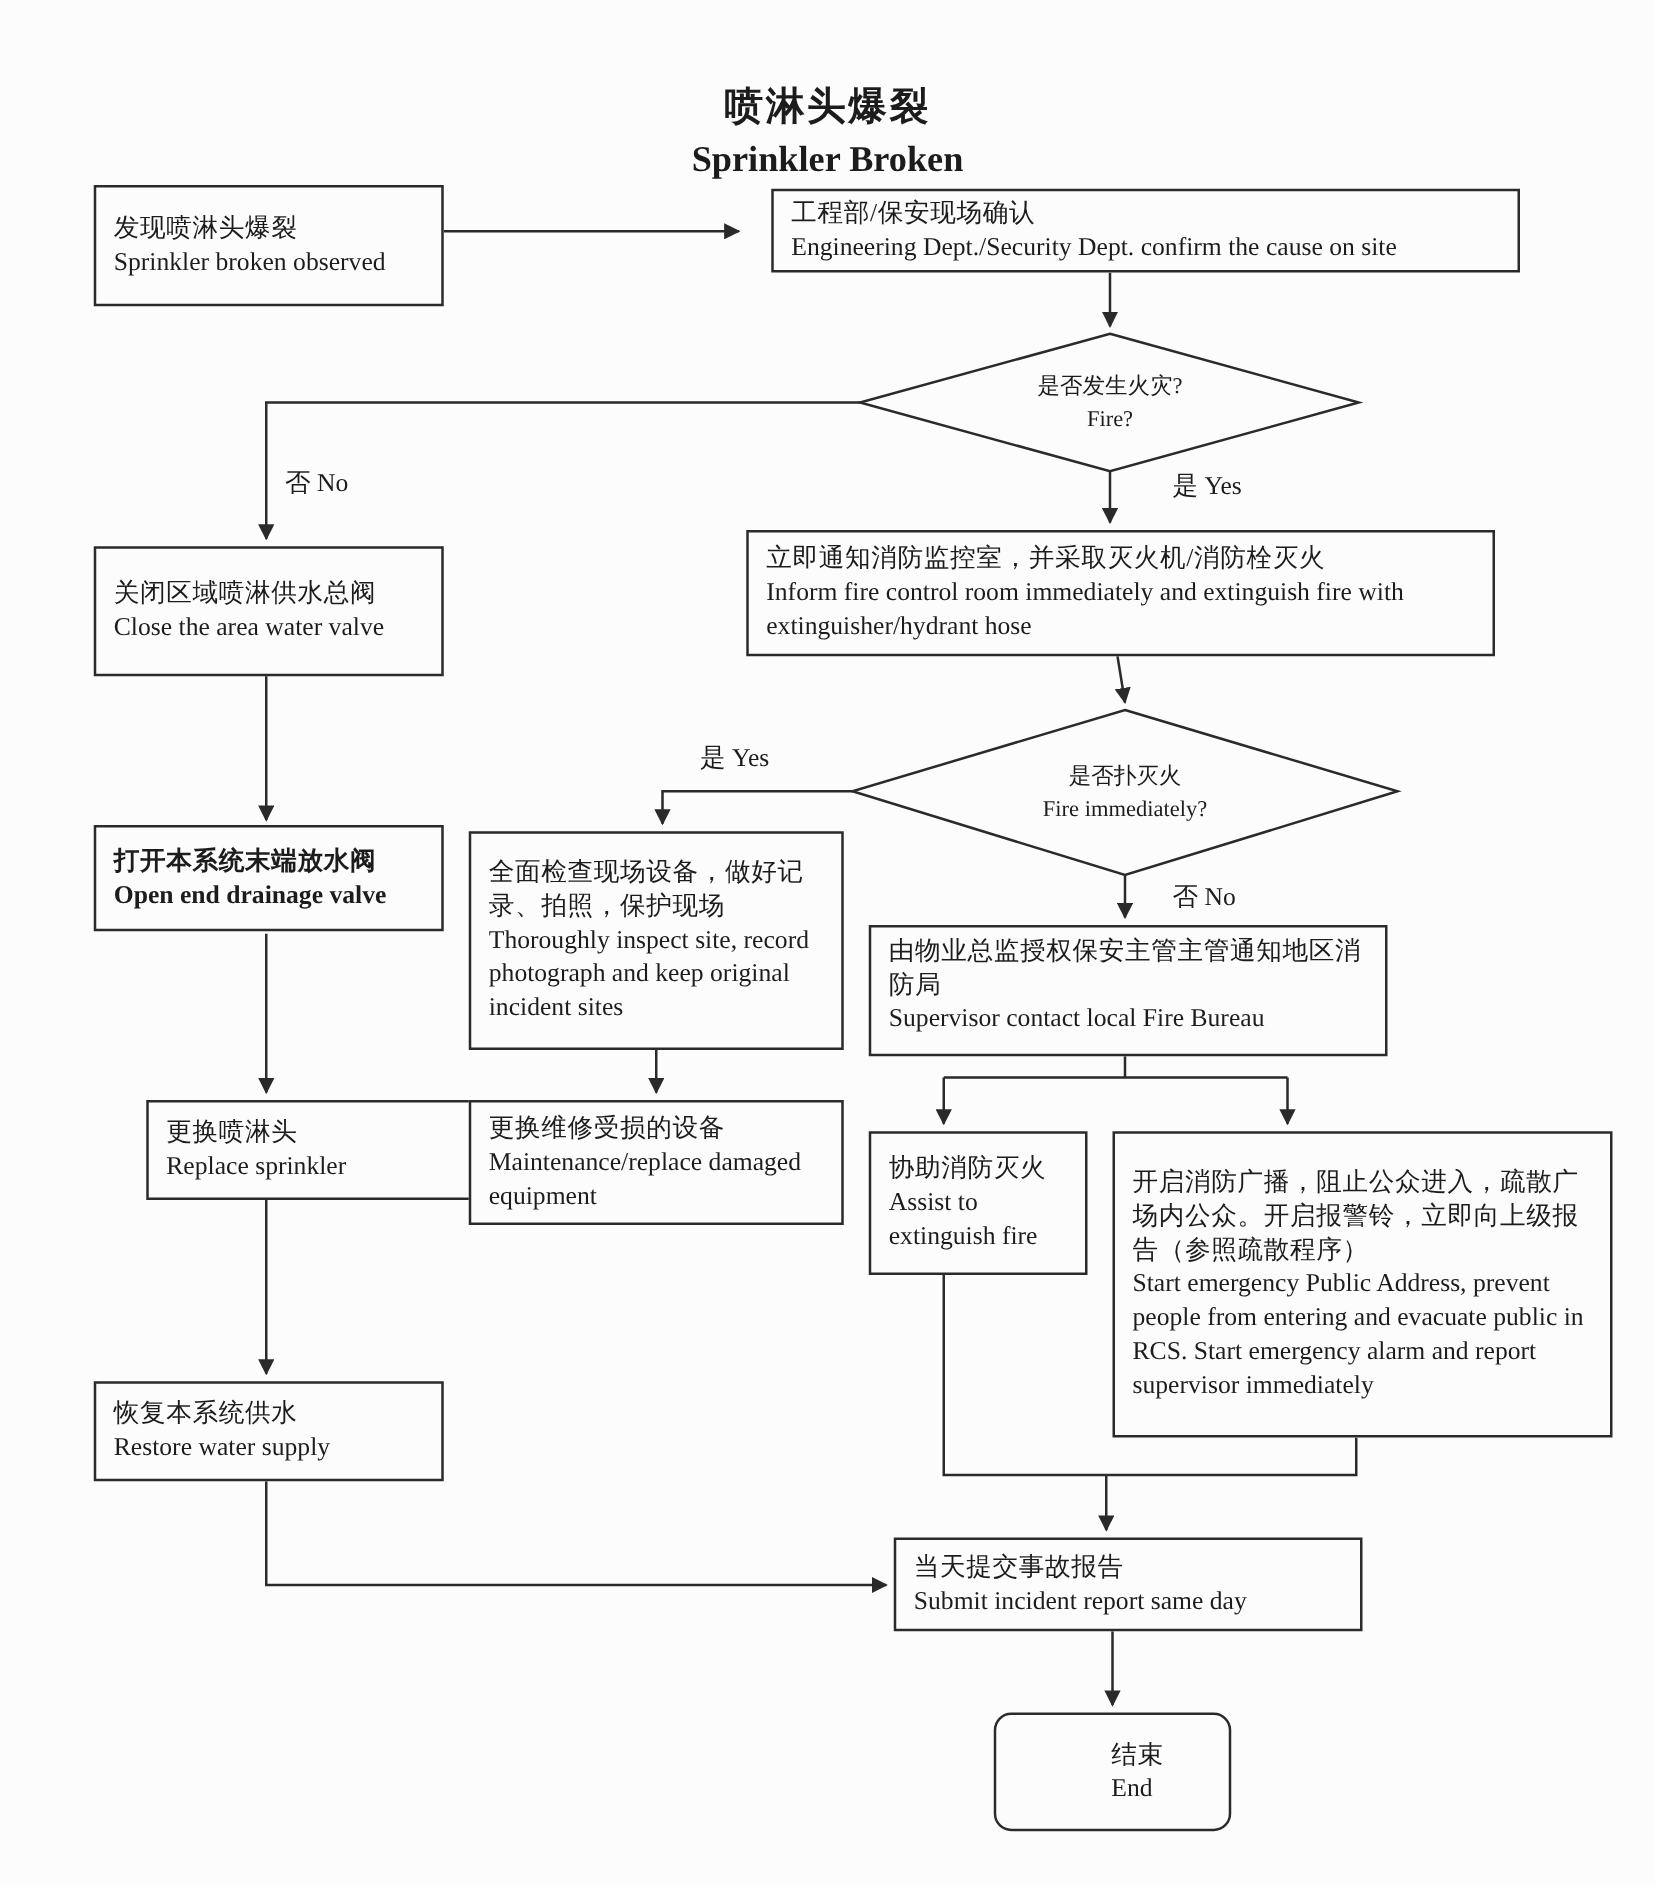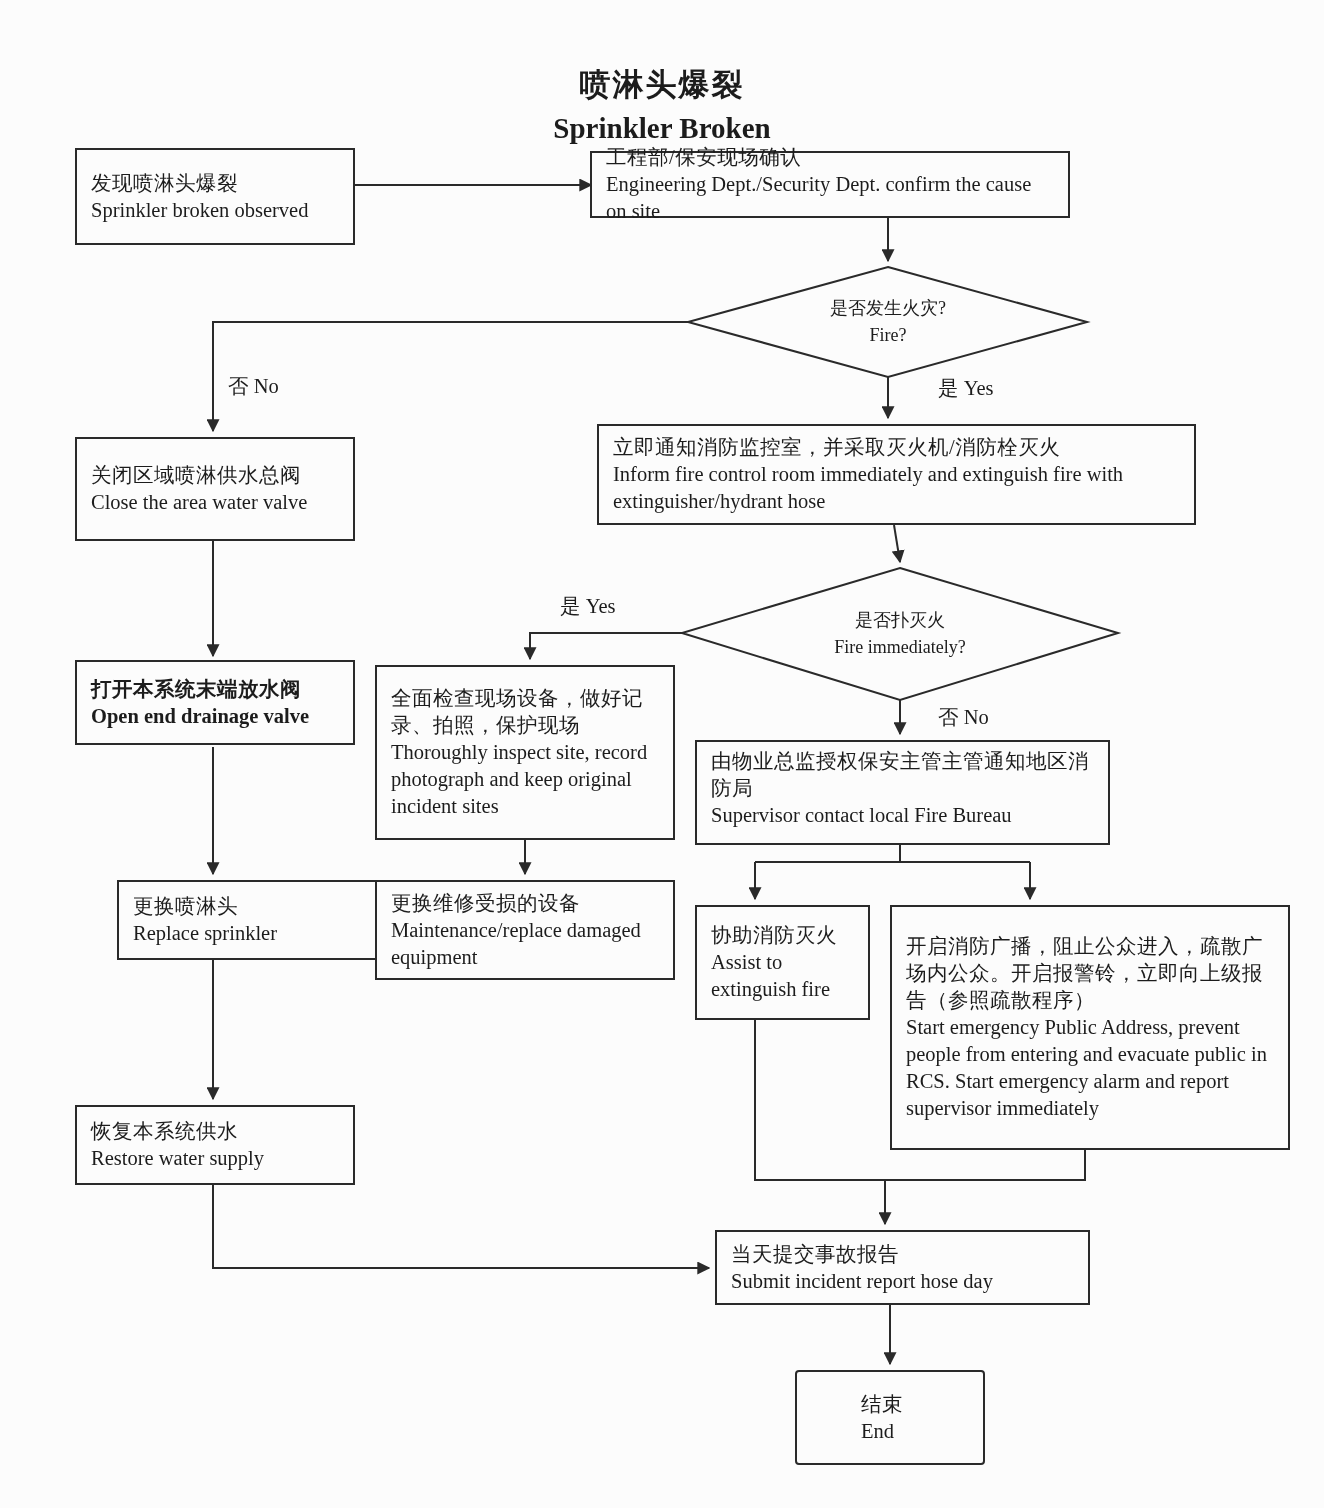--- a/index.html
+++ b/index.html
@@ -14,21 +14,21 @@
   .connectors polygon.diamond { stroke:#2a2a2a; stroke-width:2; fill:#fcfcfc; }
   .title { position:absolute; left:0; top:22px; width:100%; text-align:center;margin-top:42px; }
   .title-zh { font-size:31px; font-weight:bold; letter-spacing:2px; }
   .title-en { font-size:29px; font-weight:bold; margin-top:6px; }
   .node {
     position:absolute; border:2px solid #2a2a2a; background:#fcfcfc;
     display:flex; flex-direction:column; justify-content:center;
     padding:6px 14px; font-size:20.5px; line-height:27px;
   }
   .node .zh { letter-spacing:0.5px; }
-  .node-end { border-radius:4px; padding-left:64px; }
+  .node-end { border-radius:14px; padding-left:92px; }
   .diamond-label {
     position:absolute; text-align:center;
     font-size:18px; line-height:27px; pointer-events:none;
   }
   .edge-label { position:absolute; font-size:20.5px; white-space:nowrap; }
 </style>
 </head>
 <body>
 
 <div class="canvas">
@@ -81,21 +81,21 @@
   <div class="title">
     <div class="title-zh">喷淋头爆裂</div>
     <div class="title-en">Sprinkler Broken</div>
   </div>
 
   <div class="node" style="left:75px; top:148px; width:280px; height:97px;">
     <div class="zh">发现喷淋头爆裂</div>
     <div class="en">Sprinkler broken observed</div>
   </div>
 
-  <div class="node" style="left:590px; top:151px; width:480px; height:67px;">
+  <div class="node" style="left:617px; top:151px; width:599px; height:67px;">
     <div class="zh">工程部/保安现场确认</div>
     <div class="en">Engineering Dept./Security Dept. confirm the cause on site</div>
   </div>
 
   <div class="diamond-label" style="left:738px; top:295px; width:300px;">
     <div class="zh">是否发生火灾?</div>
     <div class="en">Fire?</div>
   </div>
 
   <span class="edge-label" style="left:228px; top:372px;">否 No</span>
@@ -154,21 +154,21 @@
     <div class="en">Start emergency Public Address, prevent people from entering and evacuate public in RCS. Start emergency alarm and report supervisor immediately</div>
   </div>
 
   <div class="node" style="left:75px; top:1105px; width:280px; height:80px;">
     <div class="zh">恢复本系统供水</div>
     <div class="en">Restore water supply</div>
   </div>
 
   <div class="node" style="left:715px; top:1230px; width:375px; height:75px;">
     <div class="zh">当天提交事故报告</div>
-    <div class="en">Submit incident report hose day</div>
+    <div class="en">Submit incident report same day</div>
   </div>
 
   <div class="node node-end" style="left:795px; top:1370px; width:190px; height:95px;">
     <div class="zh">结束</div>
     <div class="en">End</div>
   </div>
 
 </div>
 
 </body></html>

